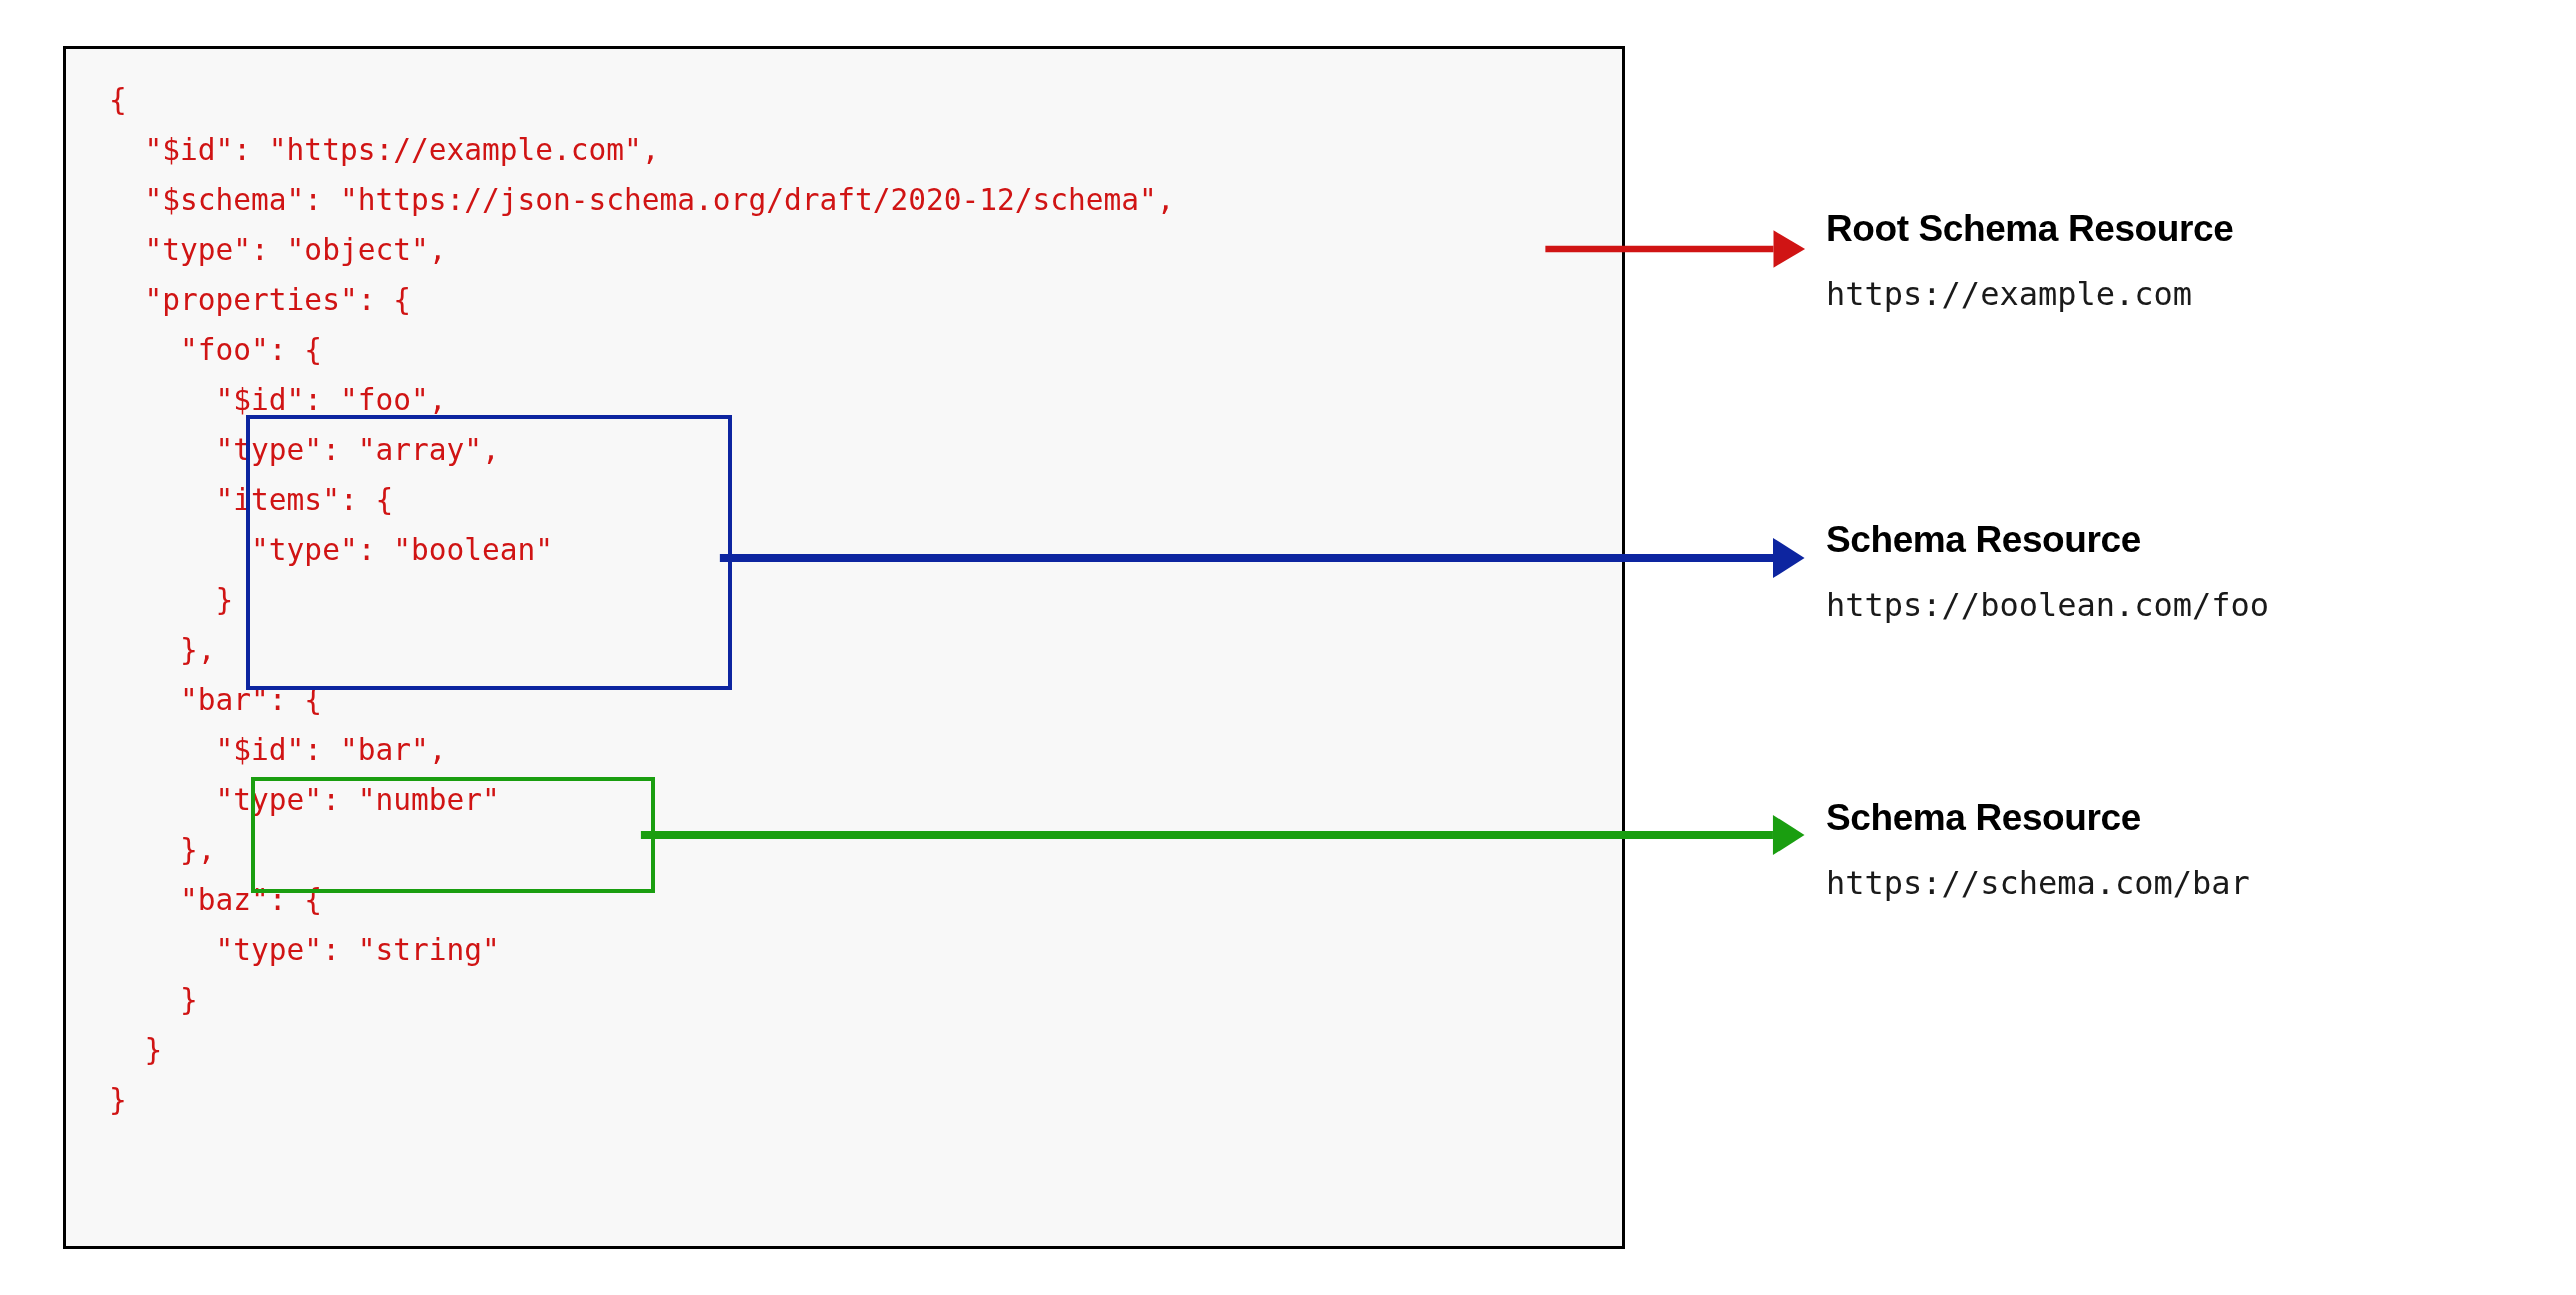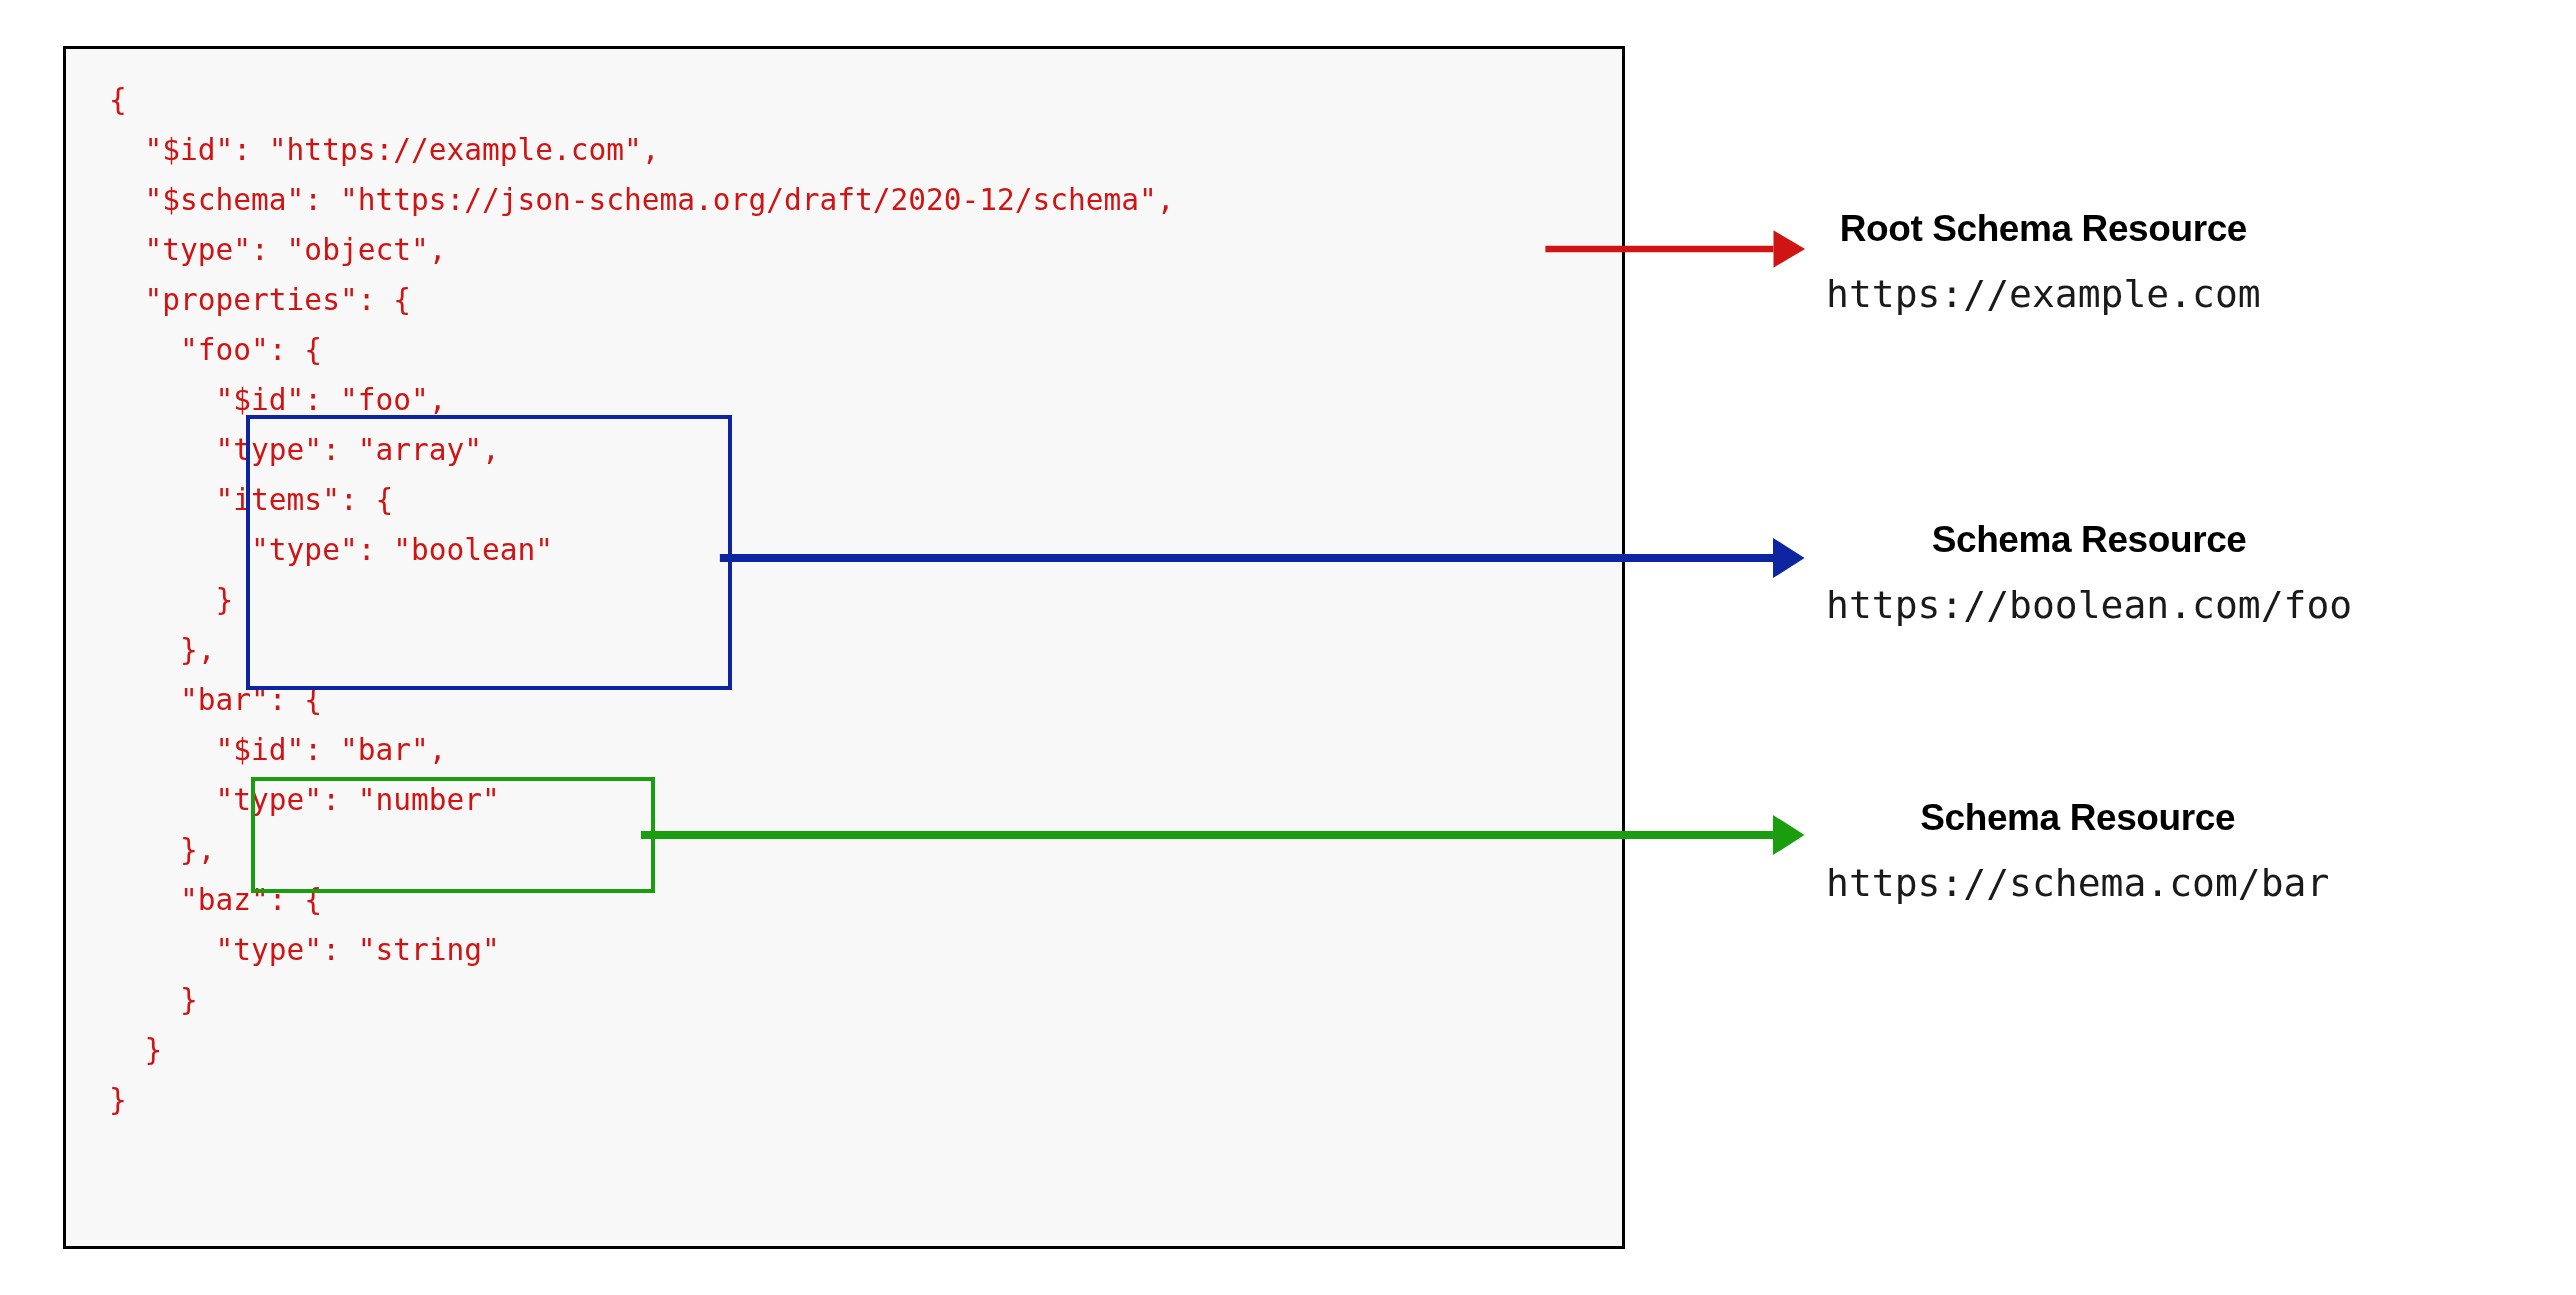--- a/index.html
+++ b/index.html
@@ -83,25 +83,24 @@
 
   .label-title {
     font-family: "Liberation Sans", sans-serif;
     font-weight: bold;
     font-size: 37px;
     line-height: 43px;
     color: #000000;
     white-space: nowrap;
     margin: 0;
     letter-spacing: -0.4px;
-    text-align: center;
   }
   .label-url {
     font-family: "DejaVu Sans Mono", "Liberation Mono", monospace;
-    font-size: 38px;
+    font-size: 32px;
     line-height: 37px;
     color: #1a1a1a;
     white-space: nowrap;
     margin: 0;
     margin-top: 26px;
   }
 </style>
 </head>
 <body>
 

